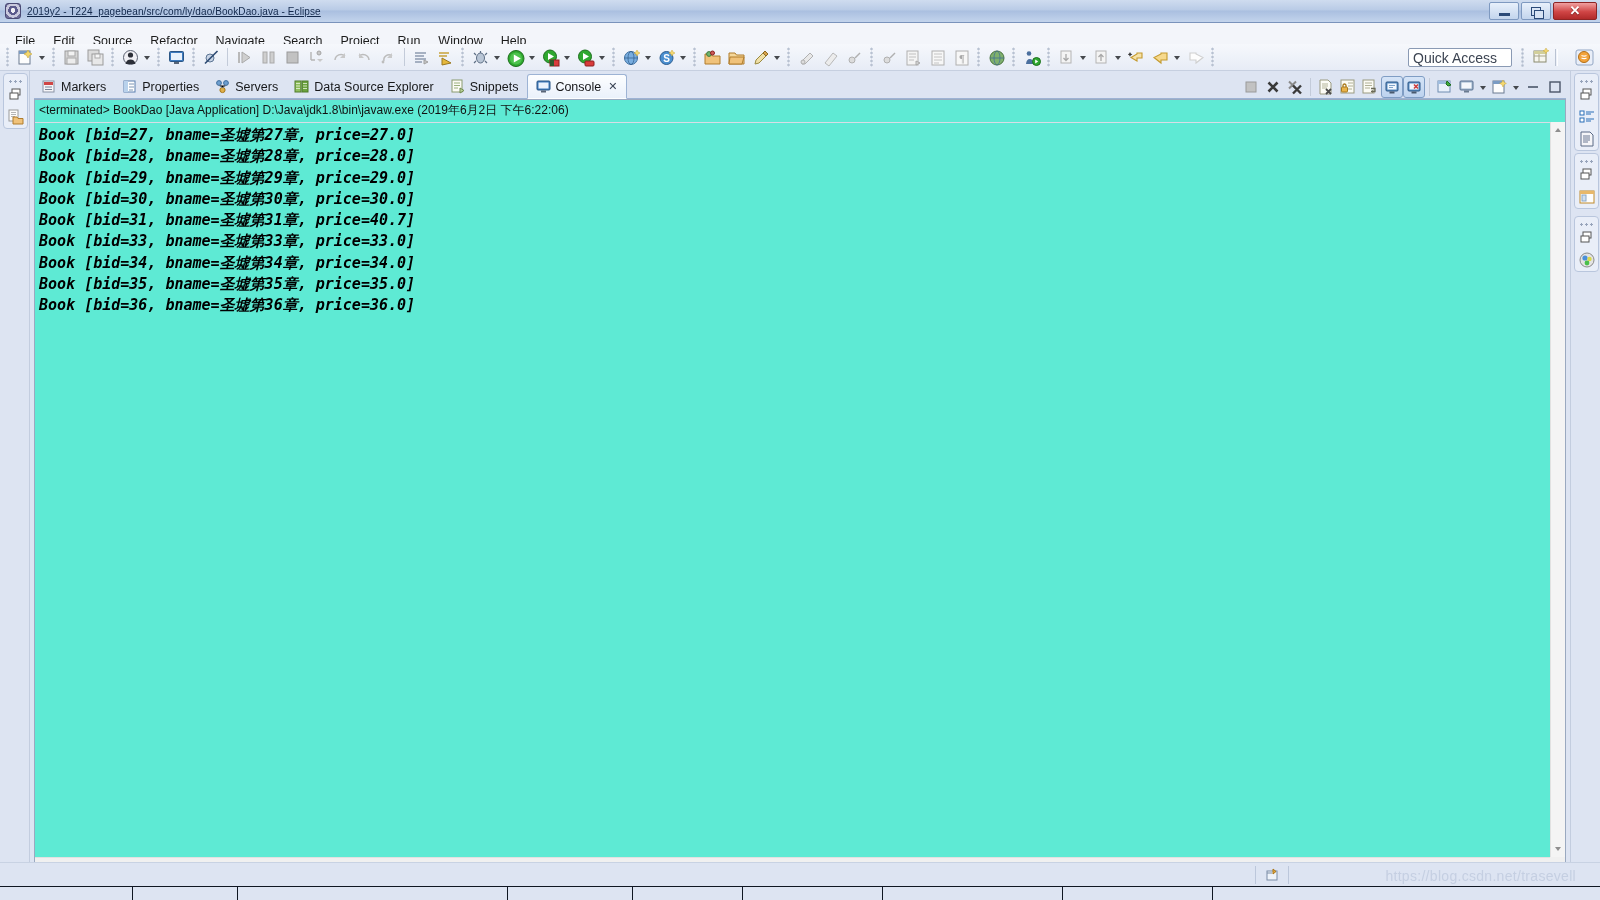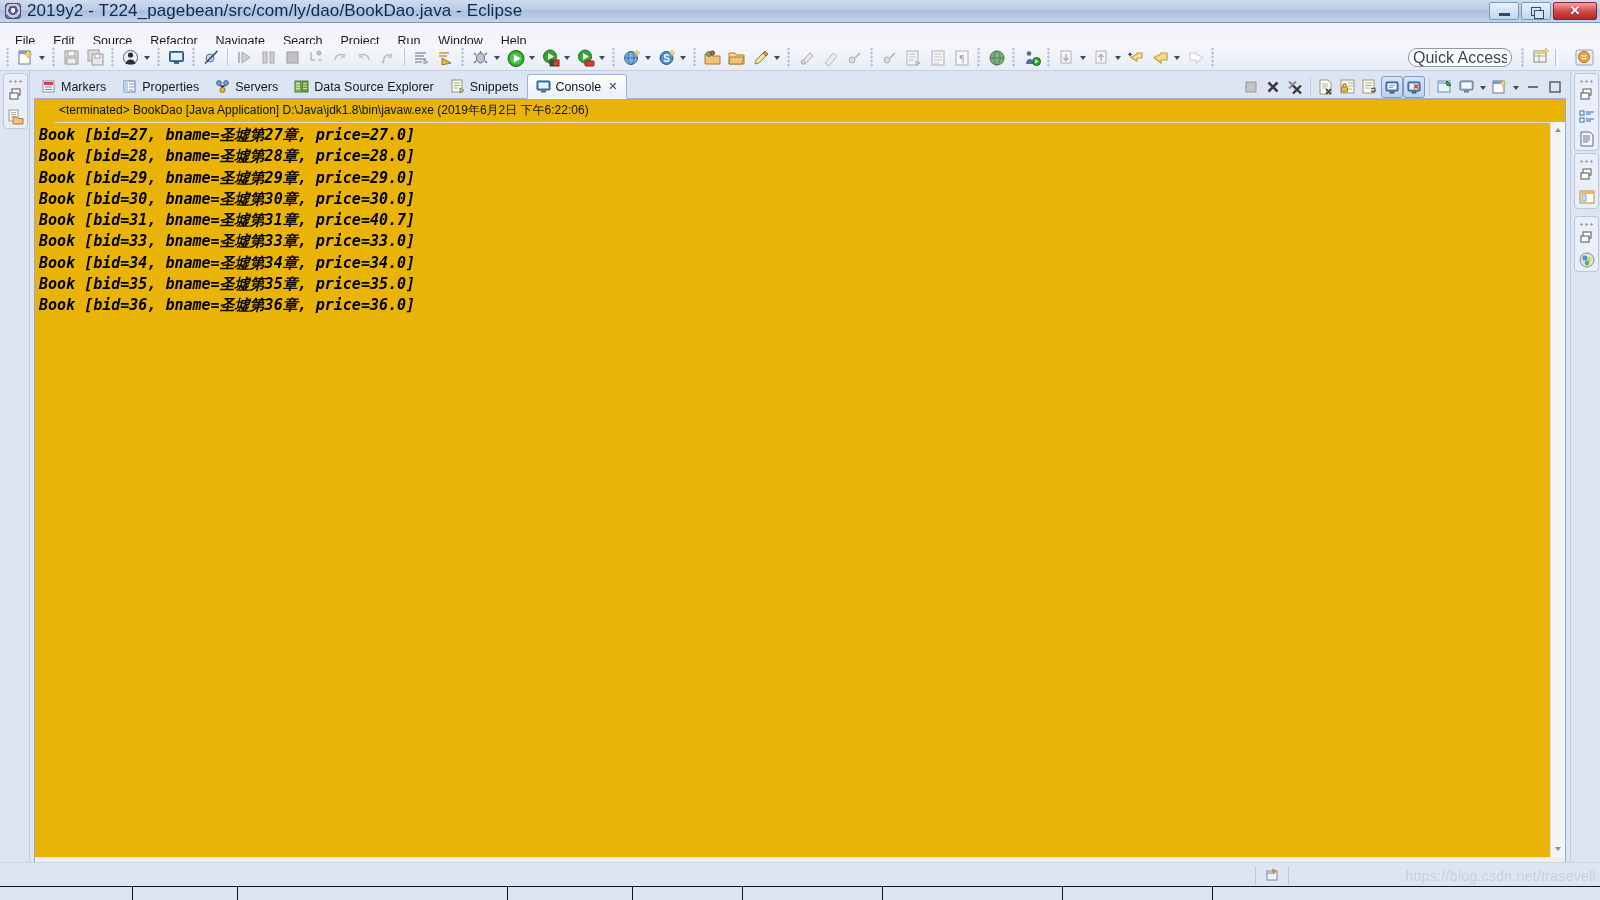--- a/index.html
+++ b/index.html
@@ -18,21 +18,21 @@
     border-bottom: 1px solid #7a93bb;
     display: flex; align-items: center;
   }
   .title-icon {
     width: 16px; height: 16px; margin-left: 5px; margin-right: 6px;
     border-radius: 3px;
     background: radial-gradient(circle at 50% 45%, #efeff5 0 22%, #5b5a8c 23% 45%, #c9c9dd 46% 70%, #6d6c99 71% 100%);
     border: 1px solid #4a4a74;
     flex: none;
   }
-  .title-text { font-size: 17px; color: #12284b; letter-spacing: .1px; }
+  .title-text { font-size: 10px; color: #12284b; letter-spacing: .1px; text-decoration: underline; }
   .win-btns { position: absolute; right: 3px; top: 2px; display: flex; gap: 2px; }
   .win-btn {
     width: 30px; height: 18px; border: 1px solid #7e99c0; border-radius: 2px;
     background: linear-gradient(to bottom, #e8f0fb, #c3d5ed);
     position: relative; cursor: pointer;
   }
   .win-btn.close {
     width: 44px;
     background: linear-gradient(to bottom, #f0a0a0, #d04545 55%, #b02a2a);
     border-color: #8d2424;
@@ -83,22 +83,22 @@
     width: 7px; height: 20px; margin: 0 2px;
     background-image: radial-gradient(#b2bccd 1px, transparent 1.2px);
     background-size: 3px 4px; background-position: center;
     background-repeat: repeat-y; opacity: .9;
   }
   .sep-line { width: 1px; height: 18px; background: #c3cbd9; margin: 0 4px; }
 
   .quick-access {
     position: absolute; right: 88px; top: 4px;
     width: 104px; height: 19px; background: #fff;
-    border: 1px solid #8a9ab4; border-radius: 9px;
-    font-size: 16px; color: #3c4452; padding: 2px 4px; line-height: 15px;
+    border: 1px solid #8a9ab4; border-radius: 2px;
+    font-size: 14px; color: #3c4452; padding: 2px 4px; line-height: 15px;
   }
   .persp-sep {
     position: absolute; right: 74px; top: 4px; width: 7px; height: 19px;
     background-image: radial-gradient(#b2bccd 1px, transparent 1.2px);
     background-size: 3px 4px; background-position: center; background-repeat: repeat-y;
   }
   .persp-btn { position: absolute; top: 3px; width: 22px; height: 21px; cursor: pointer; }
   .persp-divider { position: absolute; right: 44px; top: 5px; width: 1px; height: 17px; background: #b9c2d2; }
   .persp-divider2 { position: absolute; right: 42px; top: 5px; width: 1px; height: 17px; background: #fdfdff; }
 
@@ -153,21 +153,21 @@
   }
   .vt { width: 22px; height: 22px; position: relative; cursor: pointer; }
   .vt svg { position: absolute; left: 3px; top: 3px; }
   .vt.toggled {
     background: linear-gradient(to bottom, #d5e4f7, #bdd3ef);
     border: 1px solid #7f9dc4; border-radius: 3px;
   }
 
   .console-body {
     position: absolute; top: 28px; left: 4px; right: 4px; bottom: 3px;
-    background: #eab308; border: 1px solid #9aa9c0; padding-left: 20px;
+    background: #5eead4; border: 1px solid #9aa9c0;
   }
   .launch-line {
     font-size: 12px; color: #111; padding: 2px 0 3px 4px;
     border-bottom: 1px solid #d8dde6; white-space: nowrap;
     font-family: "Liberation Sans", sans-serif;
   }
   .out-area {
     position: absolute; top: 22px; left: 0; right: 15px; bottom: 15px;
     overflow: hidden; padding: 3px 0 0 4px;
   }
@@ -216,21 +216,21 @@
     position: absolute; left: 0; bottom: 14px; width: 1600px; height: 24px;
     background: #dde4f2; border-top: 1px solid #c8d2e3;
     display: flex; align-items: center;
   }
   .status-left { width: 1255px; height: 24px; }
   .status-cell {
     height: 18px; display: flex; align-items: center; justify-content: center;
     border-left: 1px solid #bcc7db; padding: 0 8px;
   }
   .watermark {
-    position: absolute; right: 4px; bottom: 16px;
+    position: absolute; right: 24px; bottom: 16px;
     font-size: 14px; color: #c5cfe2; letter-spacing: .3px;
     font-family: "Liberation Sans", sans-serif;
   }
   .taskbar {
     position: absolute; left: 0; bottom: 0; width: 1600px; height: 14px;
     background: #dde4f2; border-top: 1px solid #0f1622;
     display: flex; align-items: stretch;
   }
   .task-slot { height: 14px; border-right: 1px solid #0f1622; }
 </style>

